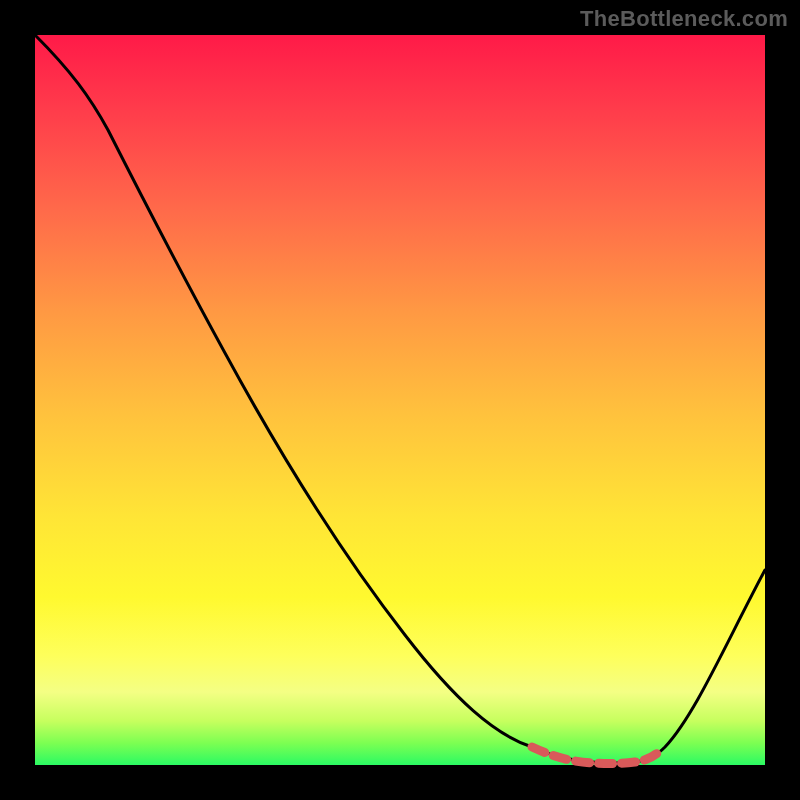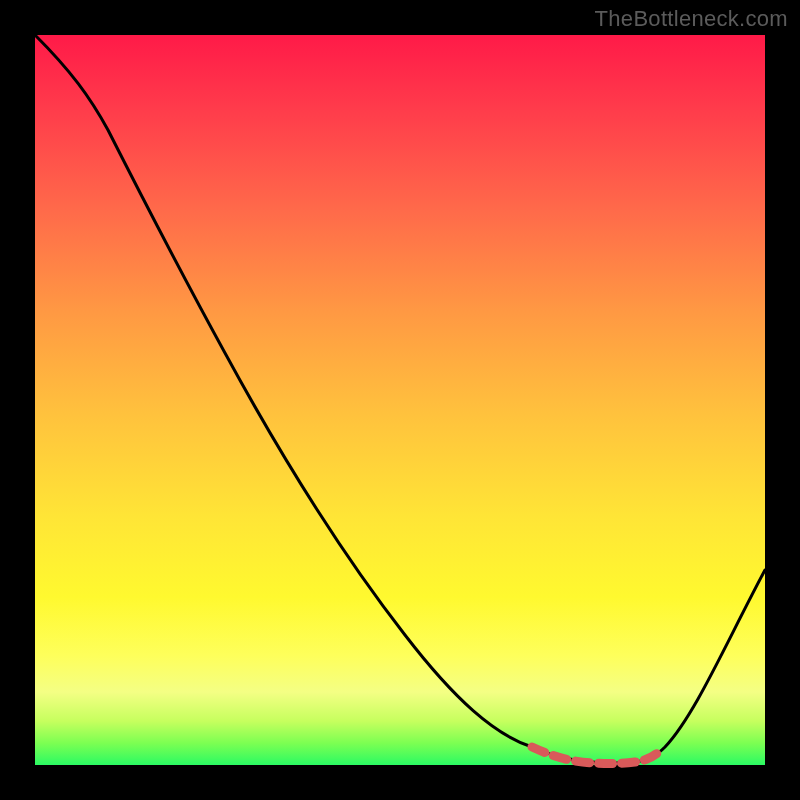--- a/index.html
+++ b/index.html
@@ -39,21 +39,21 @@
       #c6ff5e 94%,
       #7cff52 97%,
       #2bfa63 100%
     );
   }
   .watermark {
     position: absolute;
     top: 6px;
     right: 12px;
     font-size: 22px;
-    font-weight: 400;
+    font-weight: 700;
     color: #5b5b5b;
     letter-spacing: 0.3px;
   }
   svg.curve {
     position: absolute;
     left: 0;
     top: 0;
     width: 730px;
     height: 730px;
     overflow: visible;

